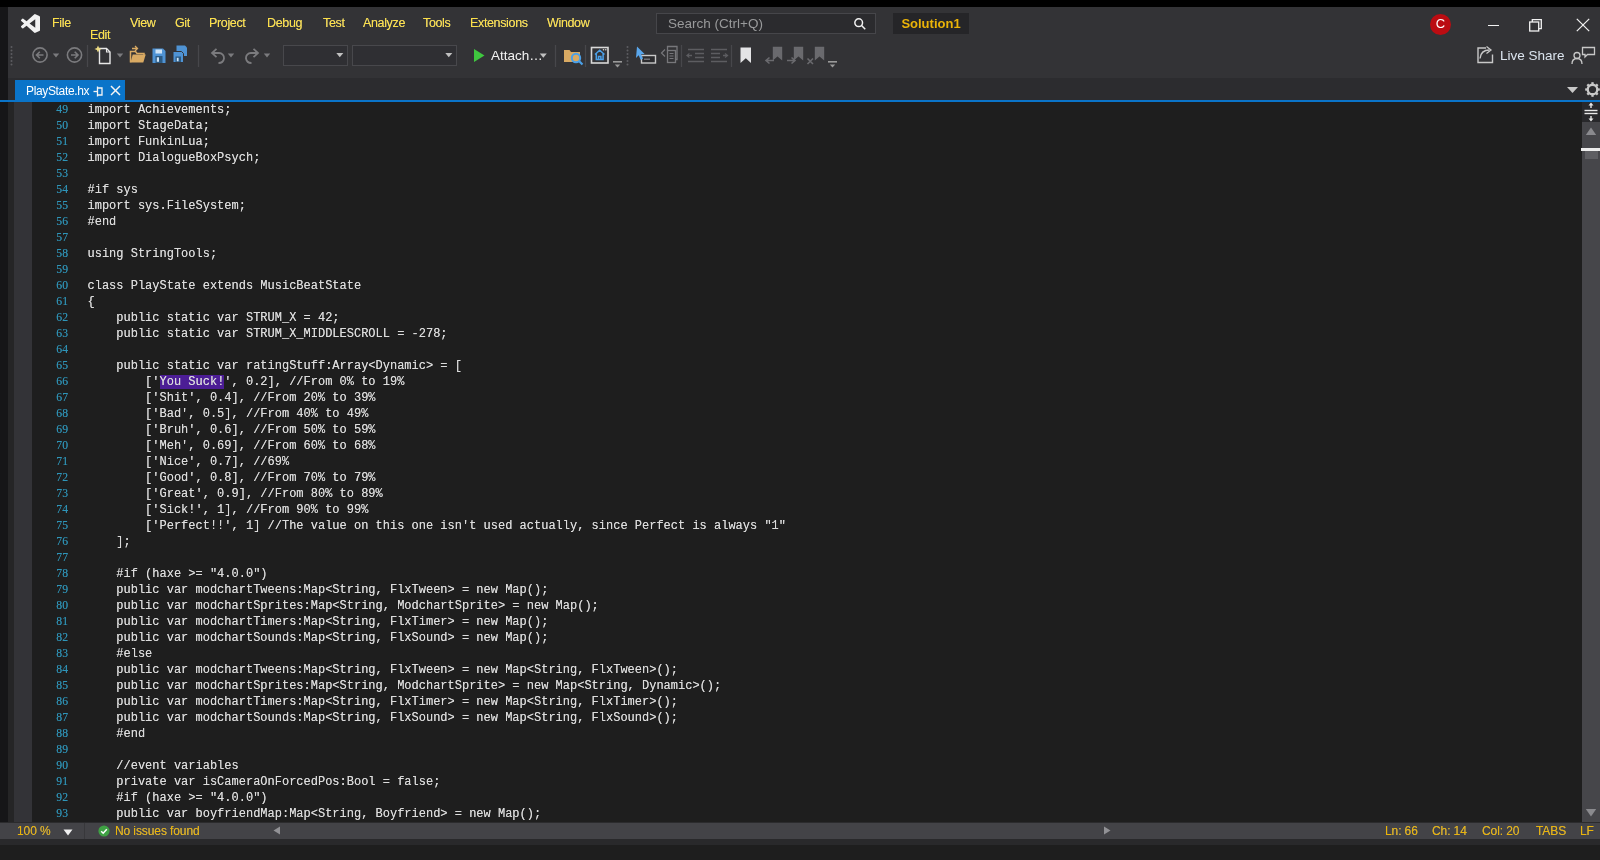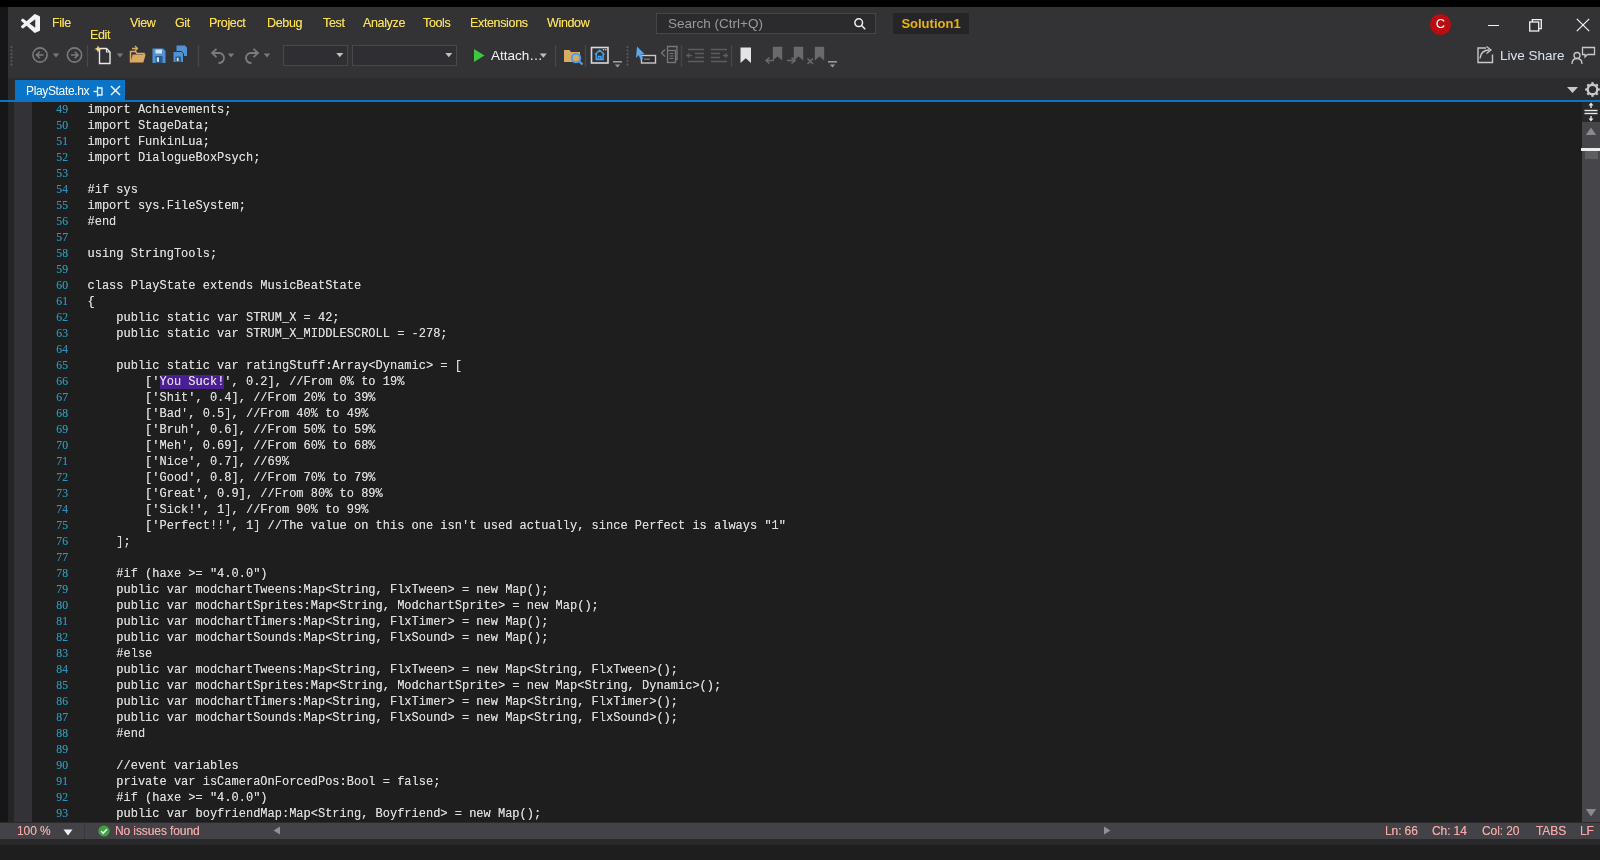--- a/index.html
+++ b/index.html
@@ -44,21 +44,21 @@
   #code .sel { background:#4c1d95; }
 
   
   #sbsplit { left:1582px; top:102px; width:18px; height:20px; background:#28282b; }
   #sbtrack { left:1582px; top:122px; width:18px; height:700px; background:#46464a; }
   #sbmark { left:1581px; top:148px; width:19px; height:3px; background:#ededed; }
   #sbthumb { left:1585px; top:151px; width:13px; height:8px; background:#5e5e62; }
 
   
   #statusstrip { left:0; top:822px; width:1600px; height:17px; background:#434347;
-    color:#fca5a5; font-size:12px; letter-spacing:-0.1px; }
+    color:#eab308; font-size:12px; letter-spacing:-0.1px; }
   #darkband { left:0; top:839px; width:1600px; height:6px; background:#29292b; }
   #bluebar { left:0; top:845px; width:1600px; height:15px; background:#0c7bce;
     color:#fff; font-size:13px; }
   .ss { position:absolute; top:2px; text-shadow:0 0 0.4px rgba(236,236,236,0.5); }
 </style>
 </head>
 <body>
 <div id="root">
   <div class="abs" id="topblack"></div>
   <div class="abs" id="leftblack"></div>

